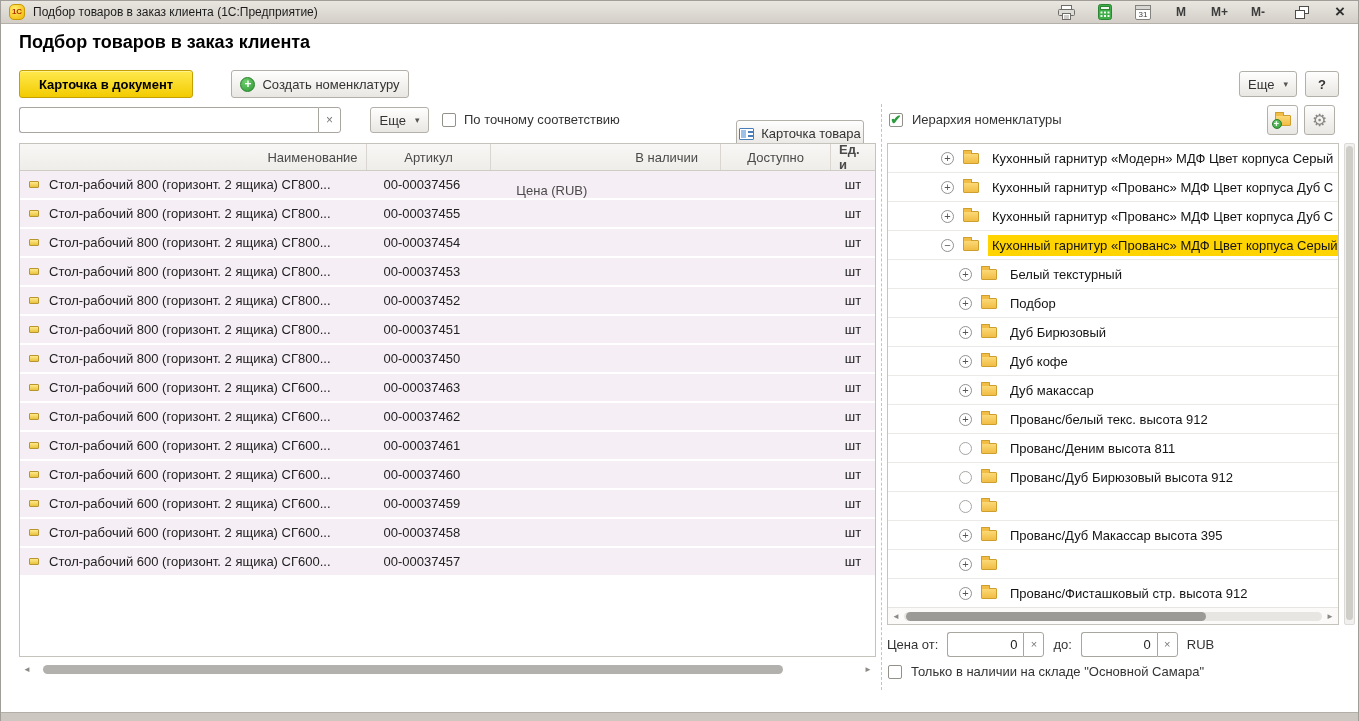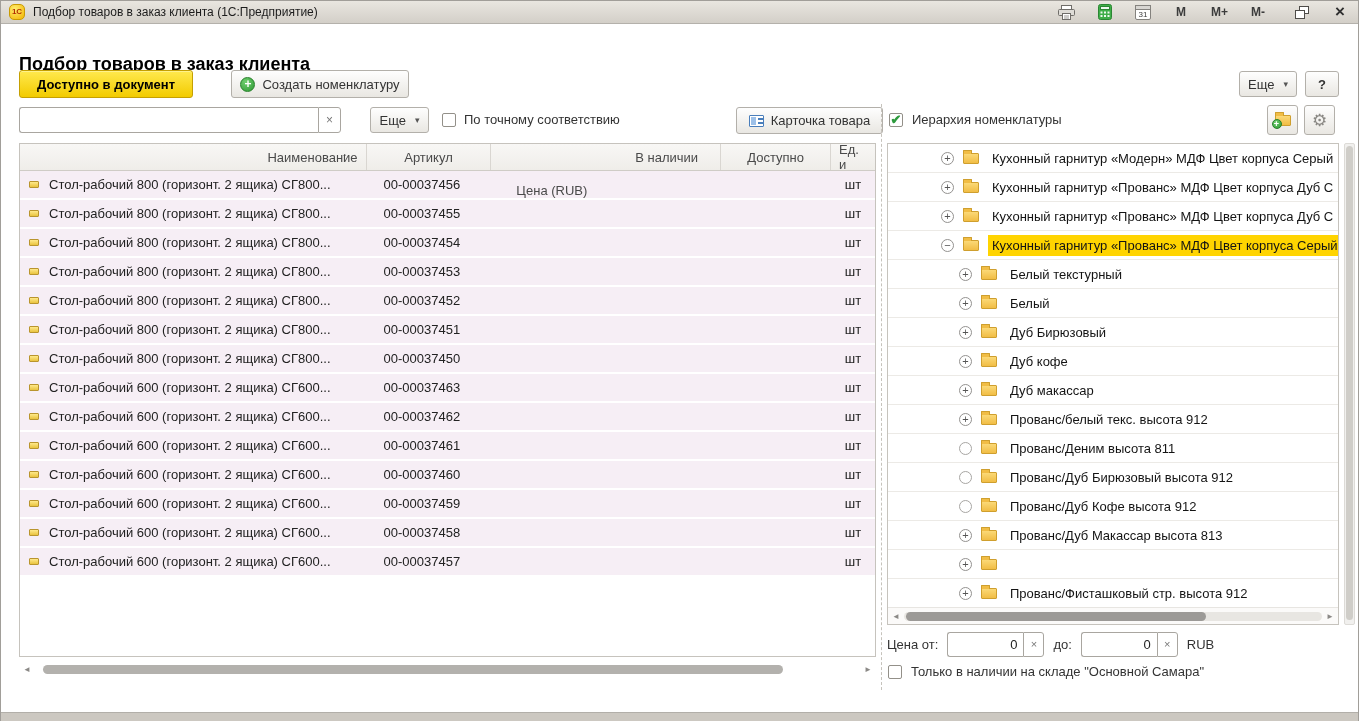--- a/index.html
+++ b/index.html
@@ -14,21 +14,21 @@
   .app-badge { width:16px; height:16px; border-radius:5px; margin:0 8px 0 2px;
     background:radial-gradient(circle at 35% 30%, #ffee70, #f3b301); border:1px solid #c99b02;
     color:#b22f00; font-size:8px; font-weight:bold; text-align:center; line-height:14px; }
   .win-title { font-size:12px; color:#1c1c1c; }
   .tb-right { margin-left:auto; display:flex; align-items:flex-start; gap:22px; padding-right:4px; }
   .tb-btn { display:flex; align-items:center; justify-content:center; min-width:16px; height:18px; cursor:default; }
   .mem-btn { font-size:12px; font-weight:bold; color:#3c3c3c; }
   .close-x { font-size:17px; font-weight:bold; color:#2f2f2f; line-height:16px; }
 
   
-  .page-title { position:absolute; left:18px; top:31px; font-size:18px; font-weight:bold; color:#000;margin-top:22px; }
+  .page-title { position:absolute; left:18px; top:31px; font-size:18px; font-weight:bold; color:#000; }
 
   
   .btn { display:inline-flex; align-items:center; justify-content:center; gap:7px;
     border:1px solid #b3b0aa; border-radius:3px; background:linear-gradient(#fefefe,#e9e7e2);
     font-size:13px; color:#333; cursor:default; }
   .btn-yellow { background:linear-gradient(#ffe94e,#f2cb00); border:1px solid #c5a002;
     font-weight:bold; color:#000; box-shadow:inset 0 1px 0 #fff28a; }
   .toolbar-row { position:absolute; left:0; top:66px; width:100%; height:32px; }
   .btn-transfer { position:absolute; left:18px; top:3px; width:174px; height:28px; }
   .btn-create { position:absolute; left:230px; top:3px; width:178px; height:28px; }
@@ -43,21 +43,21 @@
   .search-wrap { position:absolute; left:18px; top:3px; width:322px; height:26px; display:flex; }
   .search-input { flex:1; border:1px solid #a9a6a0; border-right:none; border-radius:3px 0 0 3px;
     background:#fff; padding:0 6px; font-size:13px; font-family:inherit; color:#222; outline:none; }
   .search-clear { width:23px; border:1px solid #a9a6a0; border-radius:0 3px 3px 0; background:#fff;
     color:#777; font-size:12px; display:flex; align-items:center; justify-content:center; }
   .btn-more-search { position:absolute; left:369px; top:3px; width:59px; height:26px; }
   .chk-box { width:14px; height:14px; border:1px solid #939089; border-radius:2px; background:#fff;
     display:inline-flex; align-items:center; justify-content:center; }
   .chk-mark { color:#2e9b3e; font-size:13px; font-weight:bold; line-height:10px; }
   .chk-exact { position:absolute; left:441px; top:8px; display:flex; align-items:center; gap:8px; font-size:13px; color:#333; }
-  .btn-card { position:absolute; left:735px; top:3px; width:147px; height:27px; }
+  .btn-card { position:absolute; left:735px; top:16px; width:128px; height:27px; }
   .card-icon { width:15px; height:12px; background:#fff; border:1px solid #4a7ebb; border-radius:1px; position:relative; }
   .card-icon::before { content:""; position:absolute; left:1px; top:1px; width:5px; height:8px; background:#9dc0e8; }
   .card-icon::after { content:""; position:absolute; left:8px; top:2px; width:5px; height:2px;
     background:#4a7ebb; box-shadow:0 4px 0 #4a7ebb; }
   .chk-hier { position:absolute; left:888px; top:8px; display:flex; align-items:center; gap:9px; font-size:13px; color:#333; }
   .btn-newgroup { position:absolute; left:1266px; top:1px; width:31px; height:30px; }
   .btn-gear { position:absolute; left:1303px; top:1px; width:31px; height:30px; }
   .gear-glyph { font-size:17px; color:#8a8884; line-height:17px; }
 
   .folder-ico { position:relative; width:16px; height:11px; border-radius:1px;
@@ -70,21 +70,21 @@
 
   
   .splitter { position:absolute; left:880px; top:103px; height:586px; width:0; border-left:1px dashed #c6c3bc; }
 
   
   .table-wrap { position:absolute; left:18px; top:142px; width:857px; height:514px;
     border:1px solid #c6c3bd; background:#fff; overflow:hidden; }
   .thead { display:flex; height:27px; background:linear-gradient(#f8f7f5,#efede9);
     border-bottom:1px solid #cfccc6; font-size:13px; color:#4a4a4a; }
   .th { display:flex; align-items:center; padding:0 8px; border-right:1px solid #d9d6d1; position:relative; }
-  .th:last-child { border-right:none; }
+  .th:last-child { border-right:none;font-weight:bold; }
   .c-name  { width:347px; } .c-art { width:125px; } .c-price { width:122px;margin-top:46px; }
   .c-stock { width:108px; } .c-avail { width:110px; } .c-unit { width:44px; }
   .th.c-name { padding-left:2px;justify-content:flex-end; }
   .th.c-art, .th.c-price, .th.c-stock, .th.c-avail { justify-content:center; }
   .sort-arrow { position:absolute; right:18px; font-size:12px; color:#444; }
   .trow { display:flex; height:29px; align-items:center; background:#f6eef5; border-bottom:2px solid #fff;
     font-size:13px; color:#222; }
   .td { padding:0 8px; overflow:hidden; white-space:nowrap; }
   .td.c-name { display:flex; align-items:center; padding-left:9px; }
   .td.c-art { padding-left:17px; }
@@ -182,21 +182,21 @@
           <rect x="0.5" y="4.5" width="9" height="8" fill="#fff" stroke="#4e4c49"></rect>
         </svg>
       </span>
       <span class="tb-btn close-x">×</span>
     </div>
   </div>
 
   <div class="page-title">Подбор товаров в заказ клиента</div>
 
   <div class="toolbar-row">
-    <button class="btn btn-yellow btn-transfer">Доступно в документ</button>
+    <button class="btn btn-yellow btn-transfer">Карточка в документ</button>
     <button class="btn btn-create">
       <span class="plus-circle">+</span>
       <span>Создать номенклатуру</span>
     </button>
     <button class="btn btn-more-top">
       <span>Еще</span>
       <span class="caret">▾</span>
     </button>
     <button class="btn btn-help">?</button>
   </div>
@@ -437,21 +437,21 @@
           <span class="tree-label">Кухонный гарнитур «Прованс» МДФ Цвет корпуса Серый</span>
         </div>
         <div class="tree-row lvl1">
           <span class="expander m-plus">+</span>
           <span class="folder-ico"></span>
           <span class="tree-label">Белый текстурный</span>
         </div>
         <div class="tree-row lvl1">
           <span class="expander m-plus">+</span>
           <span class="folder-ico"></span>
-          <span class="tree-label">Белый</span>
+          <span class="tree-label">Подбор</span>
         </div>
         <div class="tree-row lvl1">
           <span class="expander m-plus">+</span>
           <span class="folder-ico"></span>
           <span class="tree-label">Дуб Бирюзовый</span>
         </div>
         <div class="tree-row lvl1">
           <span class="expander m-plus">+</span>
           <span class="folder-ico"></span>
           <span class="tree-label">Дуб кофе</span>
@@ -472,26 +472,25 @@
           <span class="tree-label">Прованс/Деним высота 811</span>
         </div>
         <div class="tree-row lvl1">
           <span class="expander m-circle"></span>
           <span class="folder-ico"></span>
           <span class="tree-label">Прованс/Дуб Бирюзовый высота 912</span>
         </div>
         <div class="tree-row lvl1">
           <span class="expander m-circle"></span>
           <span class="folder-ico"></span>
-          <span class="tree-label">Прованс/Дуб Кофе высота 912</span>
-        </div>
-        <div class="tree-row lvl1">
-          <span class="expander m-plus">+</span>
-          <span class="folder-ico"></span>
-          <span class="tree-label">Прованс/Дуб Макассар высота 813</span>
+        </div>
+        <div class="tree-row lvl1">
+          <span class="expander m-plus">+</span>
+          <span class="folder-ico"></span>
+          <span class="tree-label">Прованс/Дуб Макассар высота 395</span>
         </div>
         <div class="tree-row lvl1">
           <span class="expander m-plus">+</span>
           <span class="folder-ico"></span>
         </div>
         <div class="tree-row lvl1">
           <span class="expander m-plus">+</span>
           <span class="folder-ico"></span>
           <span class="tree-label">Прованс/Фисташковый стр. высота 912</span>
         </div>

